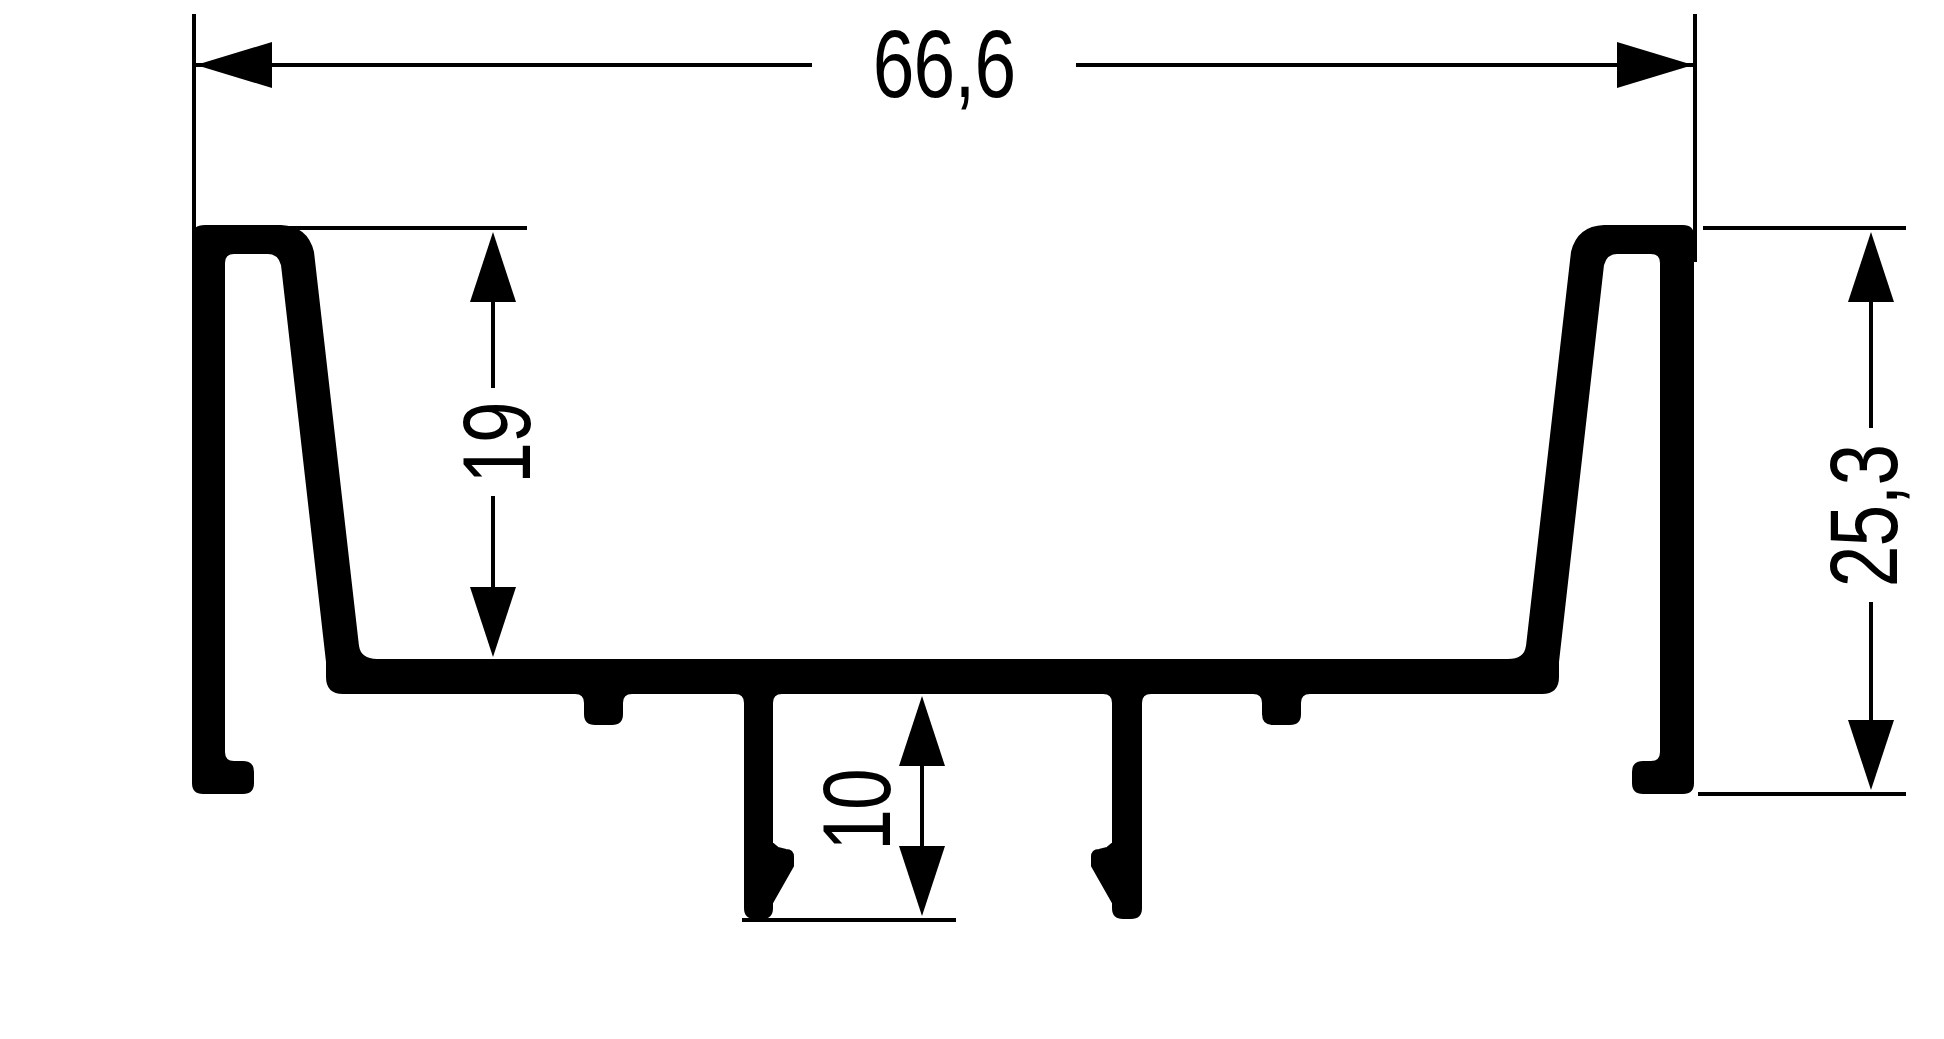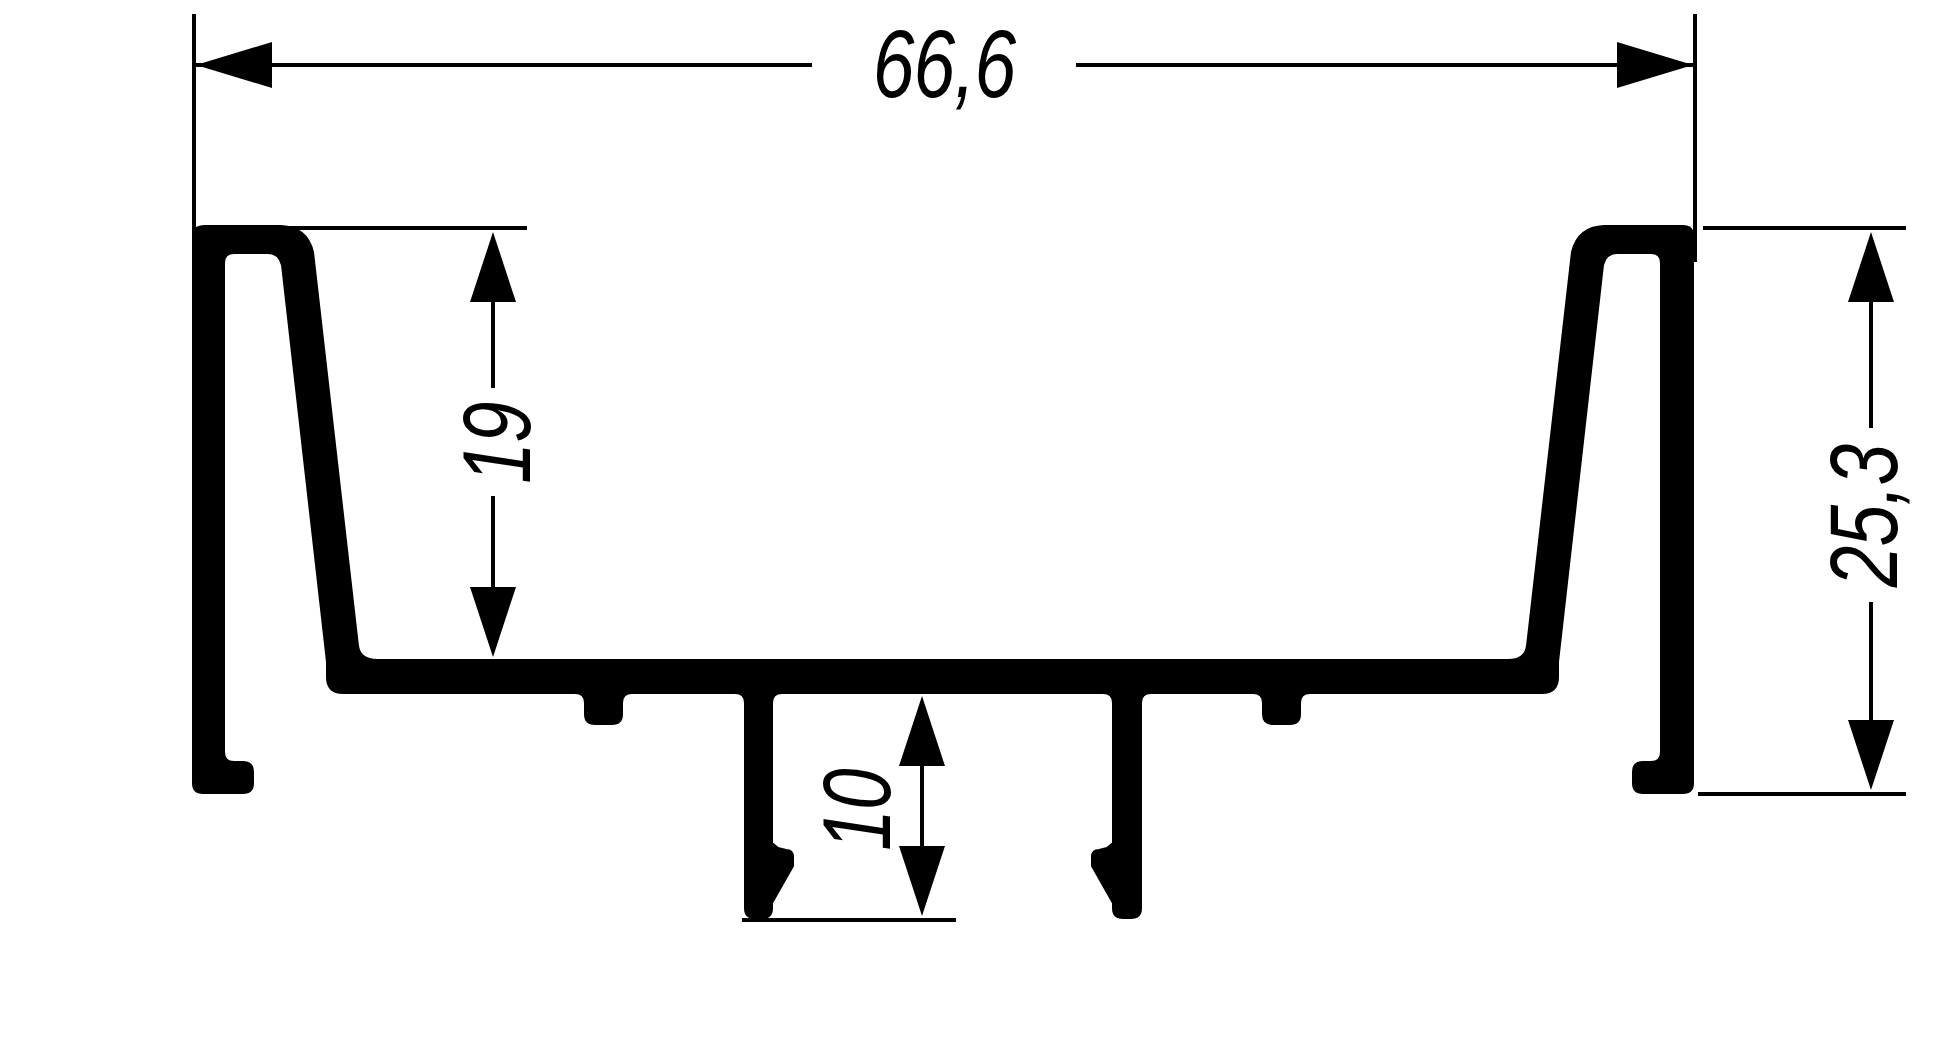--- a/index.html
+++ b/index.html
@@ -3,21 +3,21 @@
 <meta charset="utf-8">
 <style>
   :root { --ink: #000000; --paper: #ffffff; }
   html, body {
     margin: 0; padding: 0;
     width: 1944px; height: 1039px;
     background: var(--paper);
     overflow: hidden;
     font-family: "Liberation Sans", sans-serif;
   }
-  .drawing-stage { position: relative; width: 1944px; height: 1039px; font-style: italic; }
+  .drawing-stage { position: relative; width: 1944px; height: 1039px; }
   svg { display: block; width: 1944px; height: 1039px; }
   .profile-fill { fill: var(--ink); stroke: var(--ink); stroke-width: 2; stroke-linejoin: round; }
   .thin-line { stroke: var(--ink); stroke-width: 4; fill: none; stroke-linecap: butt; }
   .arrowhead { fill: var(--ink); stroke: none; }
   .dim-text {
     fill: var(--ink);
     font-family: "Liberation Sans", "DejaVu Sans", sans-serif;
     font-size: 96px;
     font-weight: 400;
     letter-spacing: -1px;

